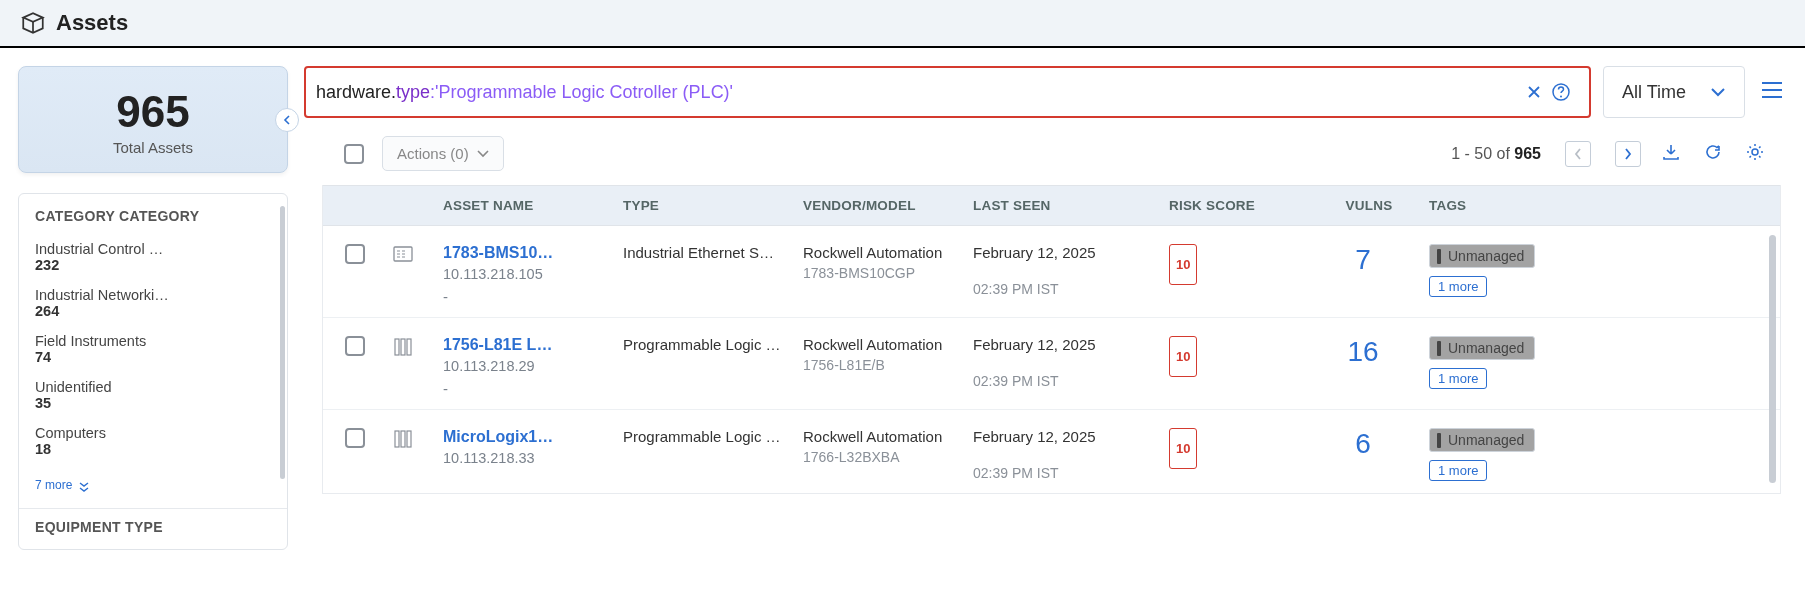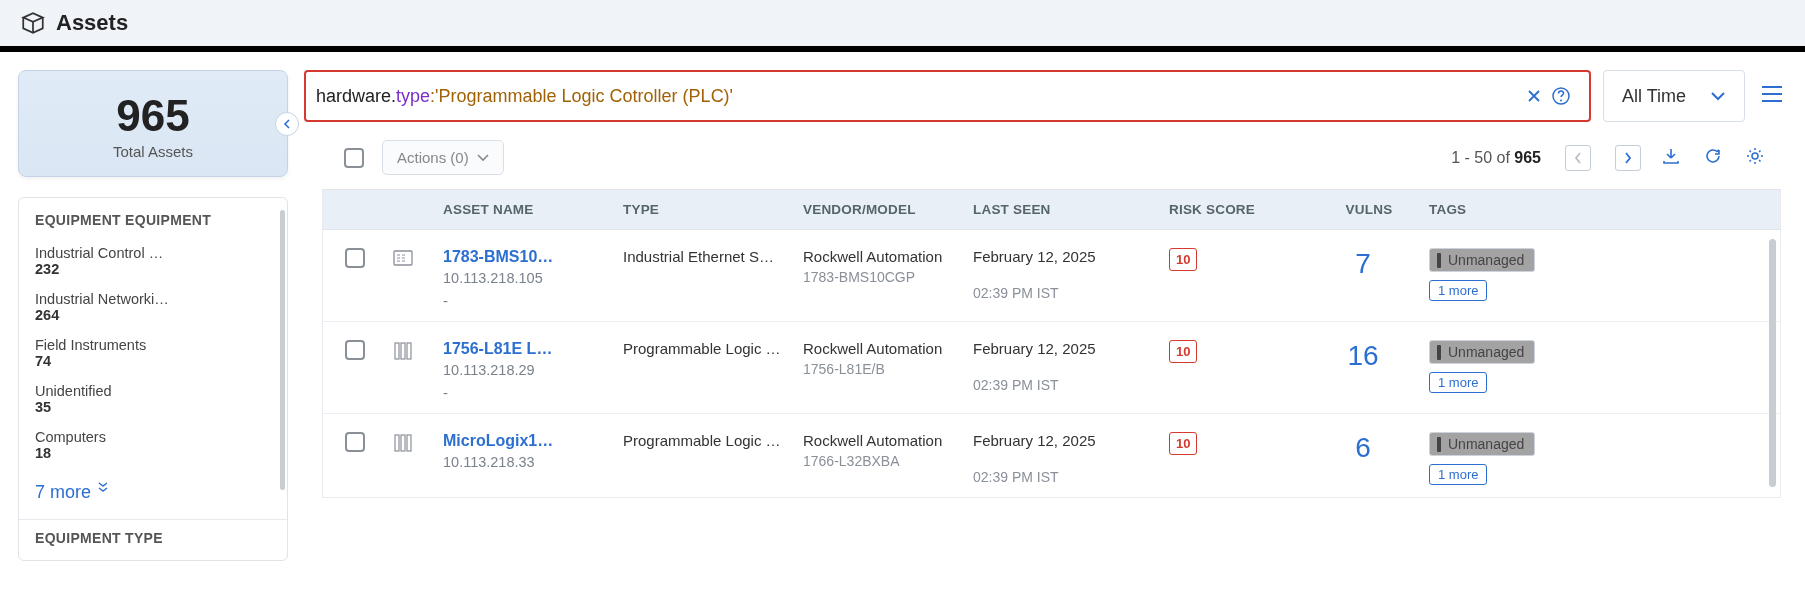--- a/index.html
+++ b/index.html
@@ -1,40 +1,40 @@
 <!DOCTYPE html>
 <html><head>
 <meta charset="utf-8">
 <style>
 * { box-sizing: border-box; margin: 0; padding: 0; font-family: -apple-system, BlinkMacSystemFont, "Segoe UI", Arial, sans-serif; }
 body { background: #fff; color: #333; }
-.app-header { display: flex; align-items: center; padding: 10px 20px; border-bottom: 6px solid #000000; background: #f0f4f8; }
+.app-header { display: flex; align-items: center; padding: 10px 20px; border-bottom: 2px solid #000000; background: #f0f4f8; }
 .app-header svg { margin-right: 10px; }
 .page-title { font-size: 22px; font-weight: 700; color: #222; }
 .main-wrap { display: flex; padding: 18px; gap: 16px; }
 .sidebar { width: 270px; flex-shrink: 0; }
 .total-card { position: relative; background: linear-gradient(#e0ebf7,#dae6f3); border: 1px solid #c4d4e6; border-radius: 8px; text-align: center; padding: 20px 10px 16px; box-shadow: 0 2px 4px rgba(0,0,0,.06); }
 .total-num { font-size: 44px; font-weight: 700; color: #222; }
 .total-label { font-size: 15px; color: #555; margin-top: 2px; }
 .collapse-btn { position: absolute; right: -12px; top: 50%; transform: translateY(-50%); width: 24px; height: 24px; border-radius: 50%; background: #fff; border: 1px solid #c4d4e6; display: flex; align-items: center; justify-content: center; cursor: pointer; color: #2c6fd1; }
 .facet-panel { border: 1px solid #e0e4e9; border-radius: 6px; margin-top: 20px; padding: 14px 0 4px; position: relative; }
 .facet-panel::after { content:''; position:absolute; right:2px; top:12px; bottom:70px; width:5px; background:#c8cdd4; border-radius:3px; }
 .facet-title { font-size: 14px; font-weight: 700; color: #555; letter-spacing: .3px; padding: 0 16px 10px; }
 .facet-row { display: flex; justify-content: space-between; padding: 7px 24px 7px 16px; font-size: 14.5px; cursor: pointer; flex-direction: column; }
 .facet-row .name { color: #444; white-space: nowrap; overflow: hidden; text-overflow: ellipsis; max-width: 170px; }
 .facet-row .count { font-weight: 700; color: #333; }
-.facet-more { padding: 14px 16px 10px; color: #2c6fd1; font-size: 18px; cursor: pointer; display: flex; align-items: flex-start; gap: 6px; }
+.facet-more { padding: 14px 16px 10px; color: #2c6fd1; font-size: 12px; cursor: pointer; display: flex; align-items: flex-end; gap: 6px; }
 .facet-sep { border-top: 1px solid #e6e9ed; margin: 6px 0 10px; }
 .content { flex: 1; min-width: 0; }
 .search-row { display: flex; align-items: center; gap: 12px; }
 .search-box { flex: 1; display: flex; align-items: center; border: 2px solid #d43a2f; border-radius: 4px; padding: 6px 14px 6px 10px; height: 52px; background: #fff; }
 .search-text { flex: 1; font-family: ui-monospace, Menlo, Consolas, monospace; font-size: 18px; white-space: nowrap; overflow: hidden; }
 .search-text .kw1 { color: #222; }
 .search-text .kw2 { color: #7a2fc9; }
-.search-text .val { color: #a16207; }
+.search-text .val { color: #8b5cf6; }
 .search-clear, .search-help { color: #2c6fd1; cursor: pointer; padding: 4px; display: flex; align-items: center; }
 .time-dd { height: 52px; border: 1px solid #d9dfe6; border-radius: 4px; padding: 0 18px; display: flex; align-items: center; gap: 24px; font-size: 18px; color: #333; cursor: pointer; background: #fff; }
 .hamburger { color: #2c6fd1; cursor: pointer; padding: 4px; }
 .toolbar { display: flex; align-items: center; padding: 18px 20px 14px 40px; gap: 18px; }
 .checkbox { width: 20px; height: 20px; border: 2px solid #8a9098; border-radius: 4px; cursor: pointer; background: #fff; }
 .actions-btn { border: 1px solid #d9dfe6; border-radius: 5px; padding: 8px 14px; color: #888; font-size: 15px; display: flex; align-items: center; gap: 8px; cursor: default; background: #fafbfc; }
 .toolbar-spacer { flex: 1; }
 .paging { font-size: 16px; color: #555; }
 .paging .total { font-weight: 700; color: #222; }
 .pg-btn { width: 26px; height: 26px; border: 1px solid #c4cdd8; border-radius: 3px; display: inline-flex; align-items: center; justify-content: center; color: #2c6fd1; cursor: pointer; margin-left: 6px; }
@@ -55,21 +55,21 @@
 .row-pre .dev-icon { color: #8a9098; margin-top: 2px; }
 .asset-name { color: #2c6fd1; font-weight: 700; font-size: 16px; cursor: pointer; white-space: nowrap; overflow: hidden; text-overflow: ellipsis; }
 .asset-ip { color: #7a828c; font-size: 14.5px; margin-top: 4px; }
 .asset-dash { color: #7a828c; margin-top: 6px; }
 .cell { padding-right: 12px; }
 .type-txt { color: #333; white-space: nowrap; overflow: hidden; text-overflow: ellipsis; }
 .vendor-name { color: #333; }
 .vendor-model { color: #8a9098; font-size: 14px; margin-top: 4px; }
 .seen-date { color: #333; }
 .seen-time { color: #8a9098; font-size: 14px; margin-top: 20px; }
-.risk-badge { display: inline-block; border: 1.5px solid #d43a2f; color: #d43a2f; font-weight: 700; font-size: 13px; padding: 3px 6px; border-radius: 3px; }
+.risk-badge { display: inline-block; border: 1.5px solid #d43a2f; color: #d43a2f; font-weight: 700; font-size: 13px; padding: 12px 6px; border-radius: 3px; }
 .vulns-num { color: #2c6fd1; font-size: 28px; font-weight: 400; text-align: center; cursor: pointer; }
 .tag-pill { display: inline-flex; align-items: center; border: 1px solid #cdd3da; border-radius: 3px; padding: 3px 10px 3px 7px; font-size: 14px; color: #444; background: #a3a3a3; margin-bottom: 8px; }
 .tag-pill .bar { width: 4px; height: 15px; background: #444; margin-right: 7px; border-radius: 1px; }
 .tag-more { display: inline-block; border: 1px solid #2c6fd1; color: #2c6fd1; border-radius: 3px; padding: 2px 8px; font-size: 13px; cursor: pointer; }
 .tbl-scroll { position: absolute; right: 4px; top: 50px; bottom: 10px; width: 7px; background: #c8cdd4; border-radius: 4px; }
 </style>
 </head>
 <body>
 
 <div class="app-header">
@@ -88,21 +88,21 @@
       <div class="total-num">965</div>
       <div class="total-label">Total Assets</div>
       <div class="collapse-btn">
         <svg width="10" height="10" viewBox="0 0 10 10">
             <path d="M7 1L3 5l4 4" fill="none" stroke="currentColor" stroke-width="1.6"></path>
           </svg>
       </div>
     </div>
 
     <div class="facet-panel">
-      <div class="facet-title">EQUIPMENT EQUIPMENT</div>
+      <div class="facet-title">CATEGORY CATEGORY</div>
       <div class="facet-row">
           <span class="name">Industrial Control …</span>
           <span class="count">232</span>
         </div>
       <div class="facet-row">
           <span class="name">Industrial Networki…</span>
           <span class="count">264</span>
         </div>
       <div class="facet-row">
           <span class="name">Field Instruments</span>

